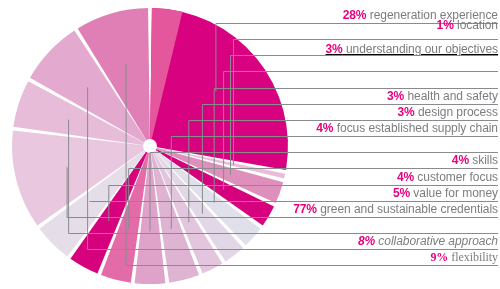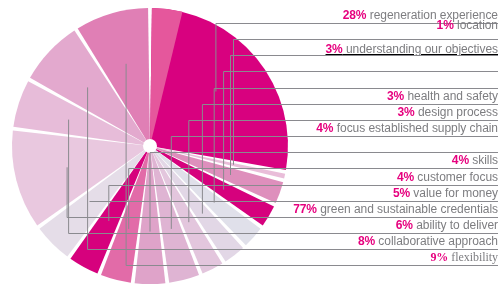--- a/index.html
+++ b/index.html
@@ -98,18 +98,17 @@
       <div class="label-row" style="top: 8px;"><span class="pct">28%</span><span class="lbl"> regeneration experience</span></div>
       <div class="label-row" style="top: 18px;"><span class="pct">1%</span><span class="lbl"> location</span></div>
       <div class="label-row" style="top: 42px; text-decoration: underline;"><span class="pct">3%</span><span class="lbl"> understanding our objectives</span></div>
       <div class="label-row" style="top: 88.75px; margin-left: 29px;"><span class="pct">3%</span><span class="lbl"> health and safety</span></div>
       <div class="label-row" style="top: 104.9px;"><span class="pct">3%</span><span class="lbl"> design process</span></div>
       <div class="label-row" style="top: 121.05px;"><span class="pct">4%</span><span class="lbl"> focus established supply chain</span></div>
       <div class="label-row" style="top: 153.35px;"><span class="pct">4%</span><span class="lbl"> skills</span></div>
       <div class="label-row" style="top: 169.5px;"><span class="pct">4%</span><span class="lbl"> customer focus</span></div>
       <div class="label-row" style="top: 185.65px;"><span class="pct">5%</span><span class="lbl"> value for money</span></div>
       <div class="label-row" style="top: 201.8px;"><span class="pct">77%</span><span class="lbl"> green and sustainable credentials</span></div>
-      <div class="label-row" style="top: 217.95px;"><span class="pct">6%</span><span class="lbl"> ability to deliver</span></div>
-      <div class="label-row" style="top: 234.1px;"><span class="pct">8%</span><span class="lbl"> collaborative approach</span></div>
+      <div class="label-row" style="top: 234.1px; font-style: italic;"><span class="pct">8%</span><span class="lbl"> collaborative approach</span></div>
       <div class="label-row" style="top: 250.25px; font-family: Liberation Serif, serif;"><span class="pct">9%</span><span class="lbl"> flexibility</span></div>
     </div>
 
 </div>
 
 </body></html>

